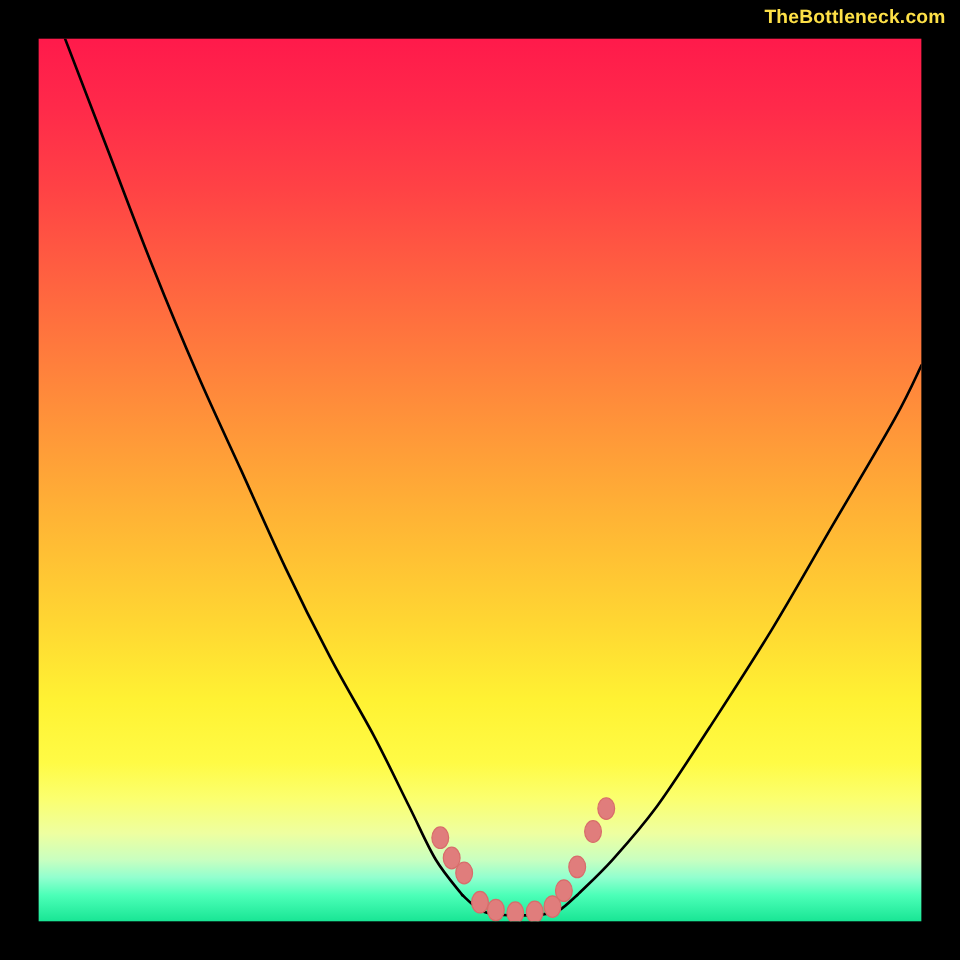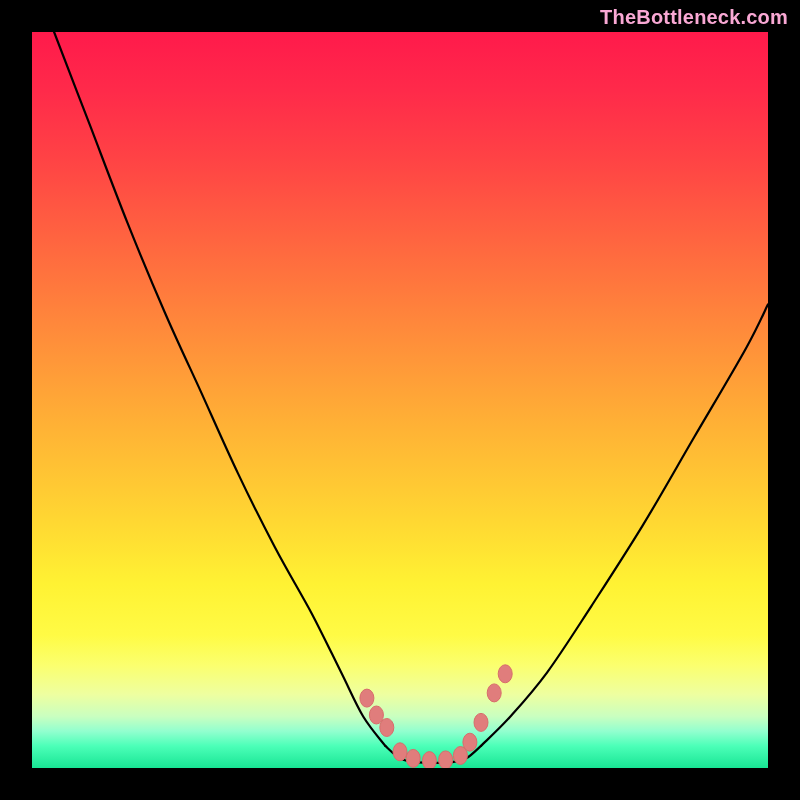--- a/index.html
+++ b/index.html
@@ -46,22 +46,22 @@
       #c9ffc0 93%,
       #92ffcf 95%,
       #4cffb8 97%,
       #18e594 100%
     );
   }
   .watermark {
     position: absolute;
     top: 6px;
     right: 12px;
-    color: #f9a8d4;
-    font-size: 20px;
+    color: #fde047;
+    font-size: 16px;
     font-weight: 600;
     letter-spacing: 0.2px;
     user-select: none;
     margin-left: 28px;
   }
   svg.curves {
     position: absolute;
     inset: 0;
   }
   .curve {

